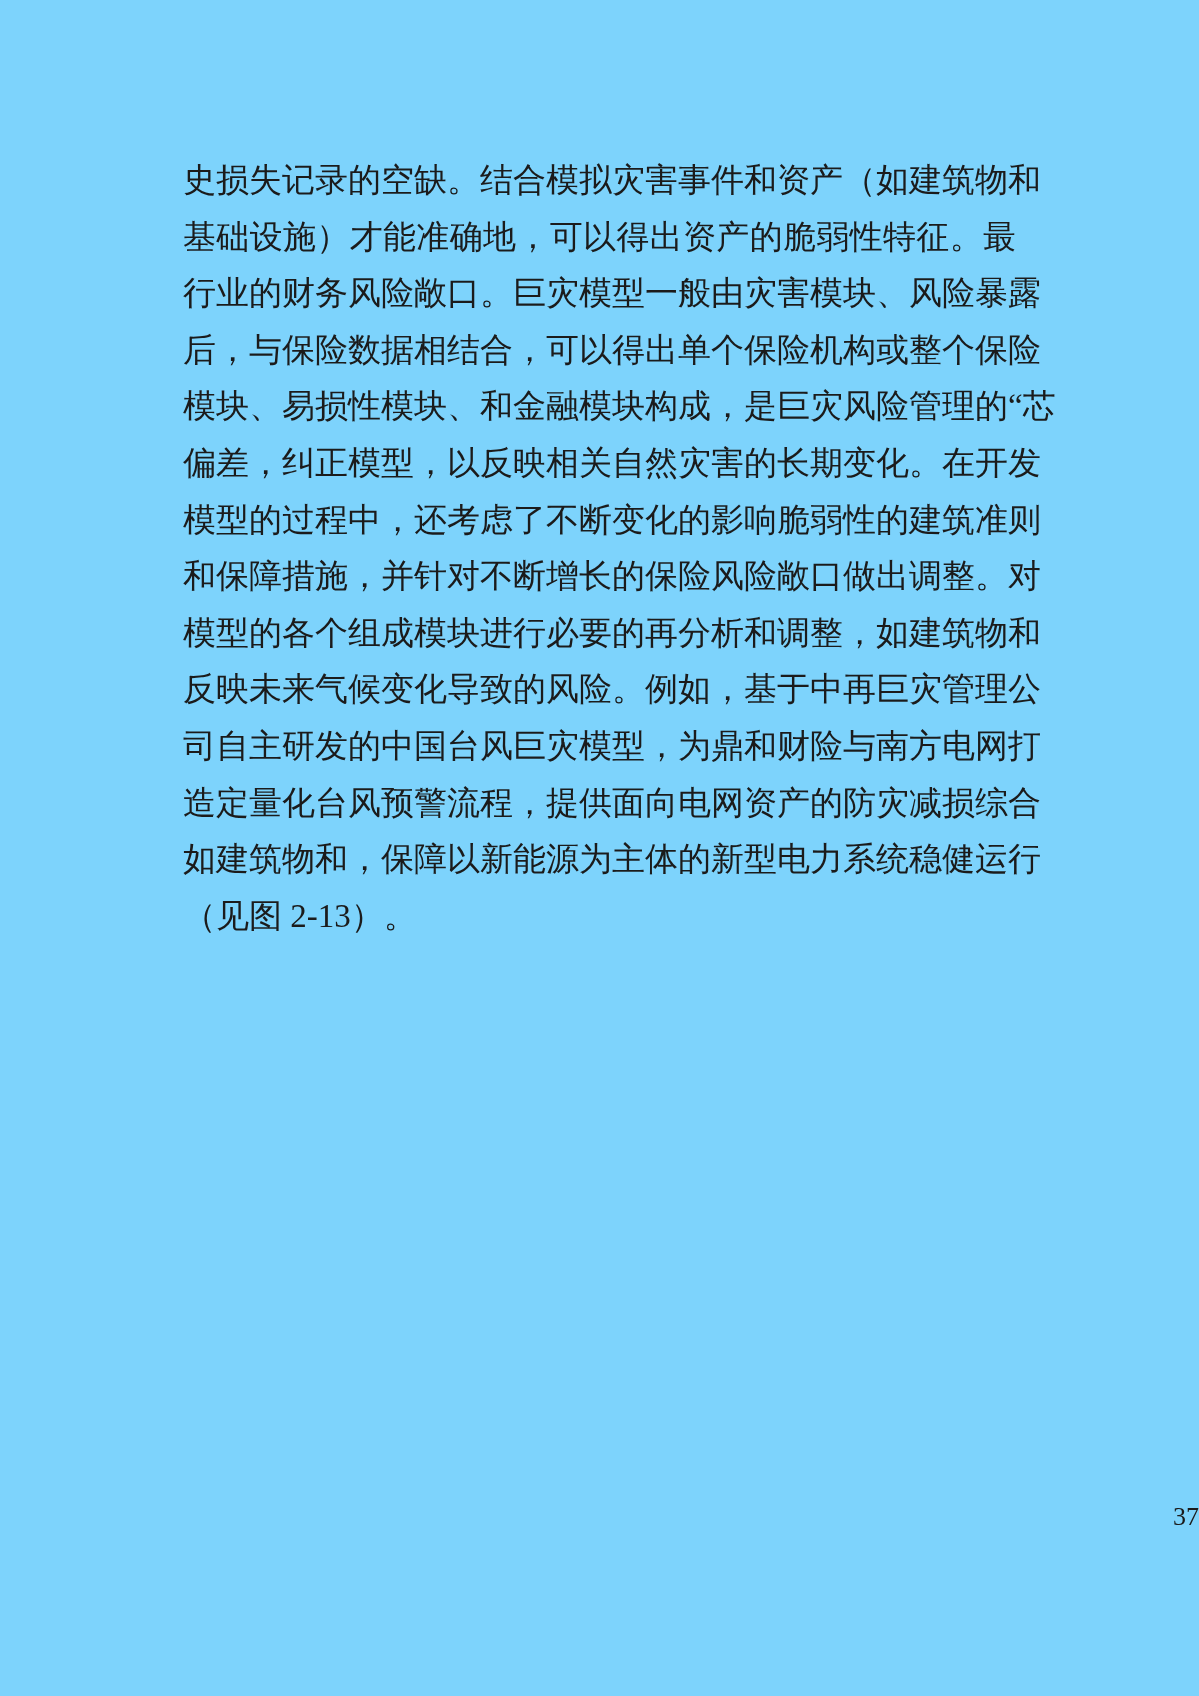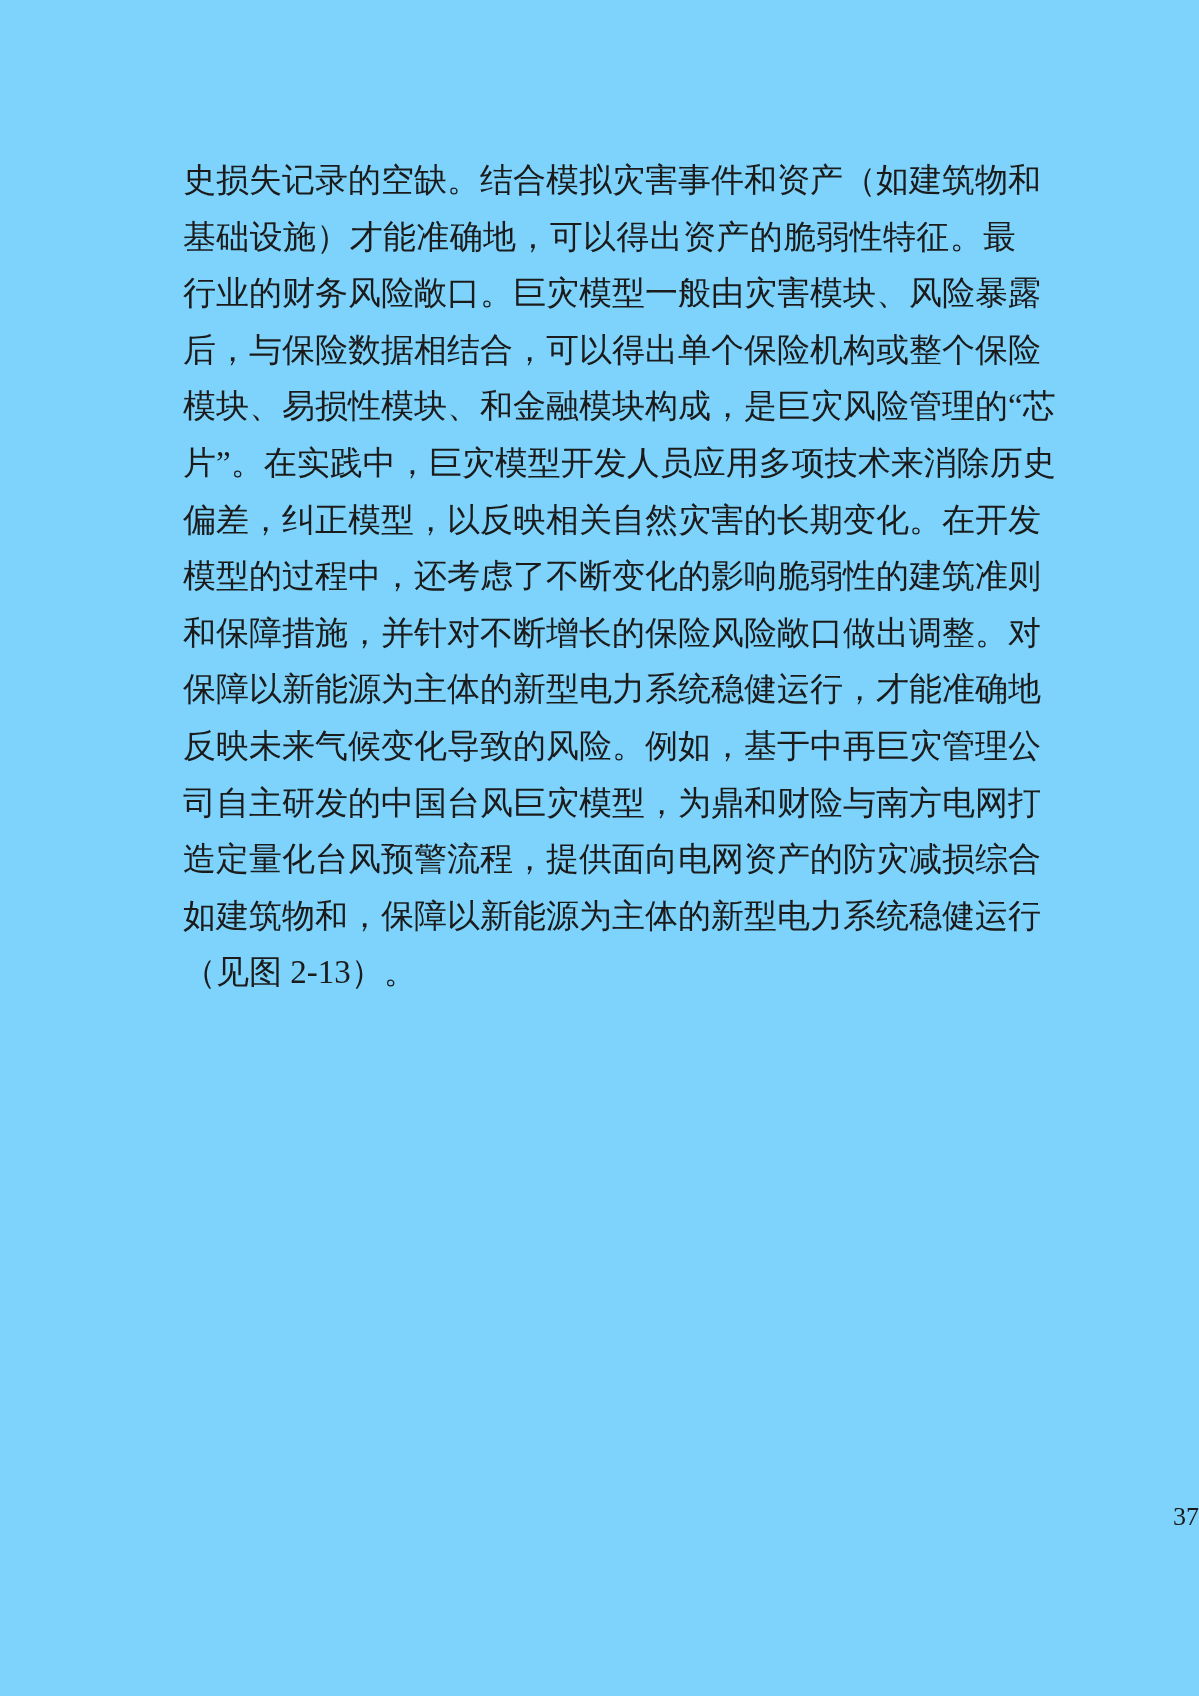--- a/index.html
+++ b/index.html
@@ -54,25 +54,24 @@
 <body>
 
 <div class="page">
 
   <div class="text-block">
     <div class="text-line">史损失记录的空缺。结合模拟灾害事件和资产（如建筑物和</div>
     <div class="text-line">基础设施）才能准确地，可以得出资产的脆弱性特征。最</div>
     <div class="text-line">行业的财务风险敞口。巨灾模型一般由灾害模块、风险暴露</div>
     <div class="text-line">后，与保险数据相结合，可以得出单个保险机构或整个保险</div>
     <div class="text-line">模块、易损性模块、和金融模块构成，是巨灾风险管理的“芯</div>
-    <div class="text-line">片”。在实践中，巨灾模型开发人员应用多项技术来消除历史</div>
     <div class="text-line">偏差，纠正模型，以反映相关自然灾害的长期变化。在开发</div>
     <div class="text-line">模型的过程中，还考虑了不断变化的影响脆弱性的建筑准则</div>
     <div class="text-line">和保障措施，并针对不断增长的保险风险敞口做出调整。对</div>
-    <div class="text-line">保障以新能源为主体的新型电力系统稳健运行，才能准确地</div>
+    <div class="text-line">模型的各个组成模块进行必要的再分析和调整，如建筑物和</div>
     <div class="text-line">反映未来气候变化导致的风险。例如，基于中再巨灾管理公</div>
     <div class="text-line">司自主研发的中国台风巨灾模型，为鼎和财险与南方电网打</div>
     <div class="text-line">造定量化台风预警流程，提供面向电网资产的防灾减损综合</div>
     <div class="text-line">如建筑物和，保障以新能源为主体的新型电力系统稳健运行</div>
     <div class="text-line final">（见图 2-13）。</div>
   </div>
 
   <div class="page-number">37</div>
 
 </div>

